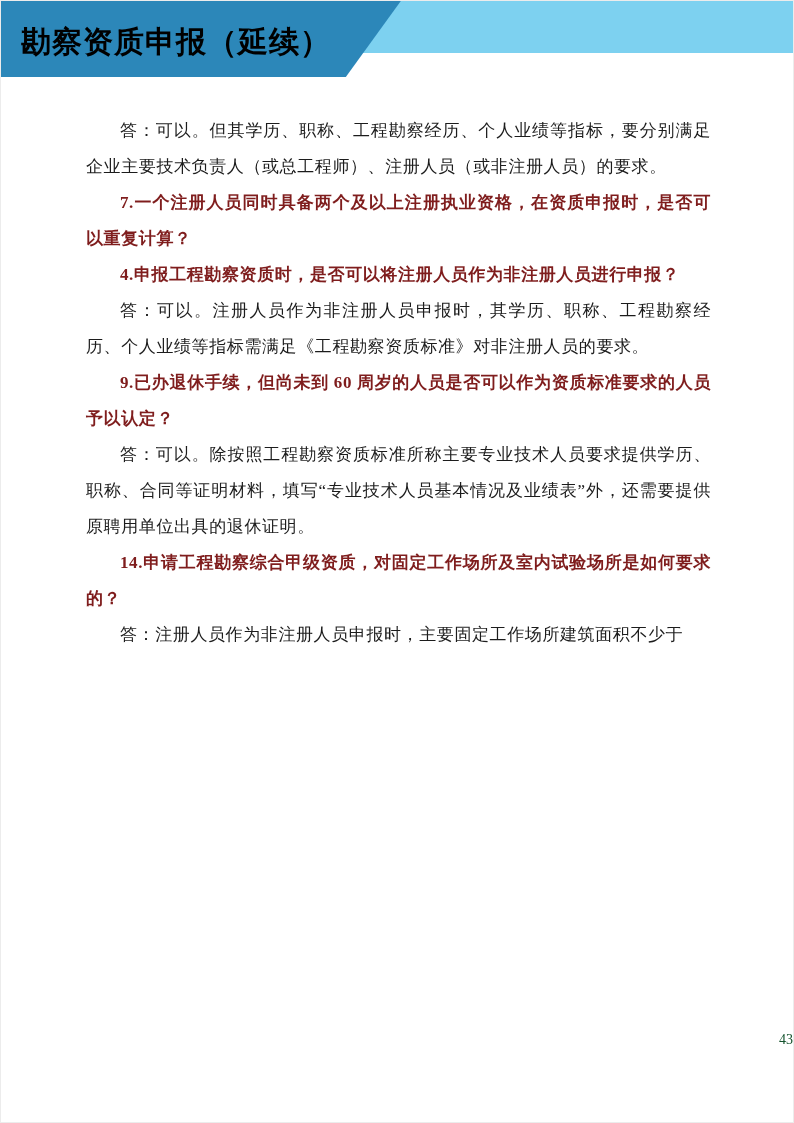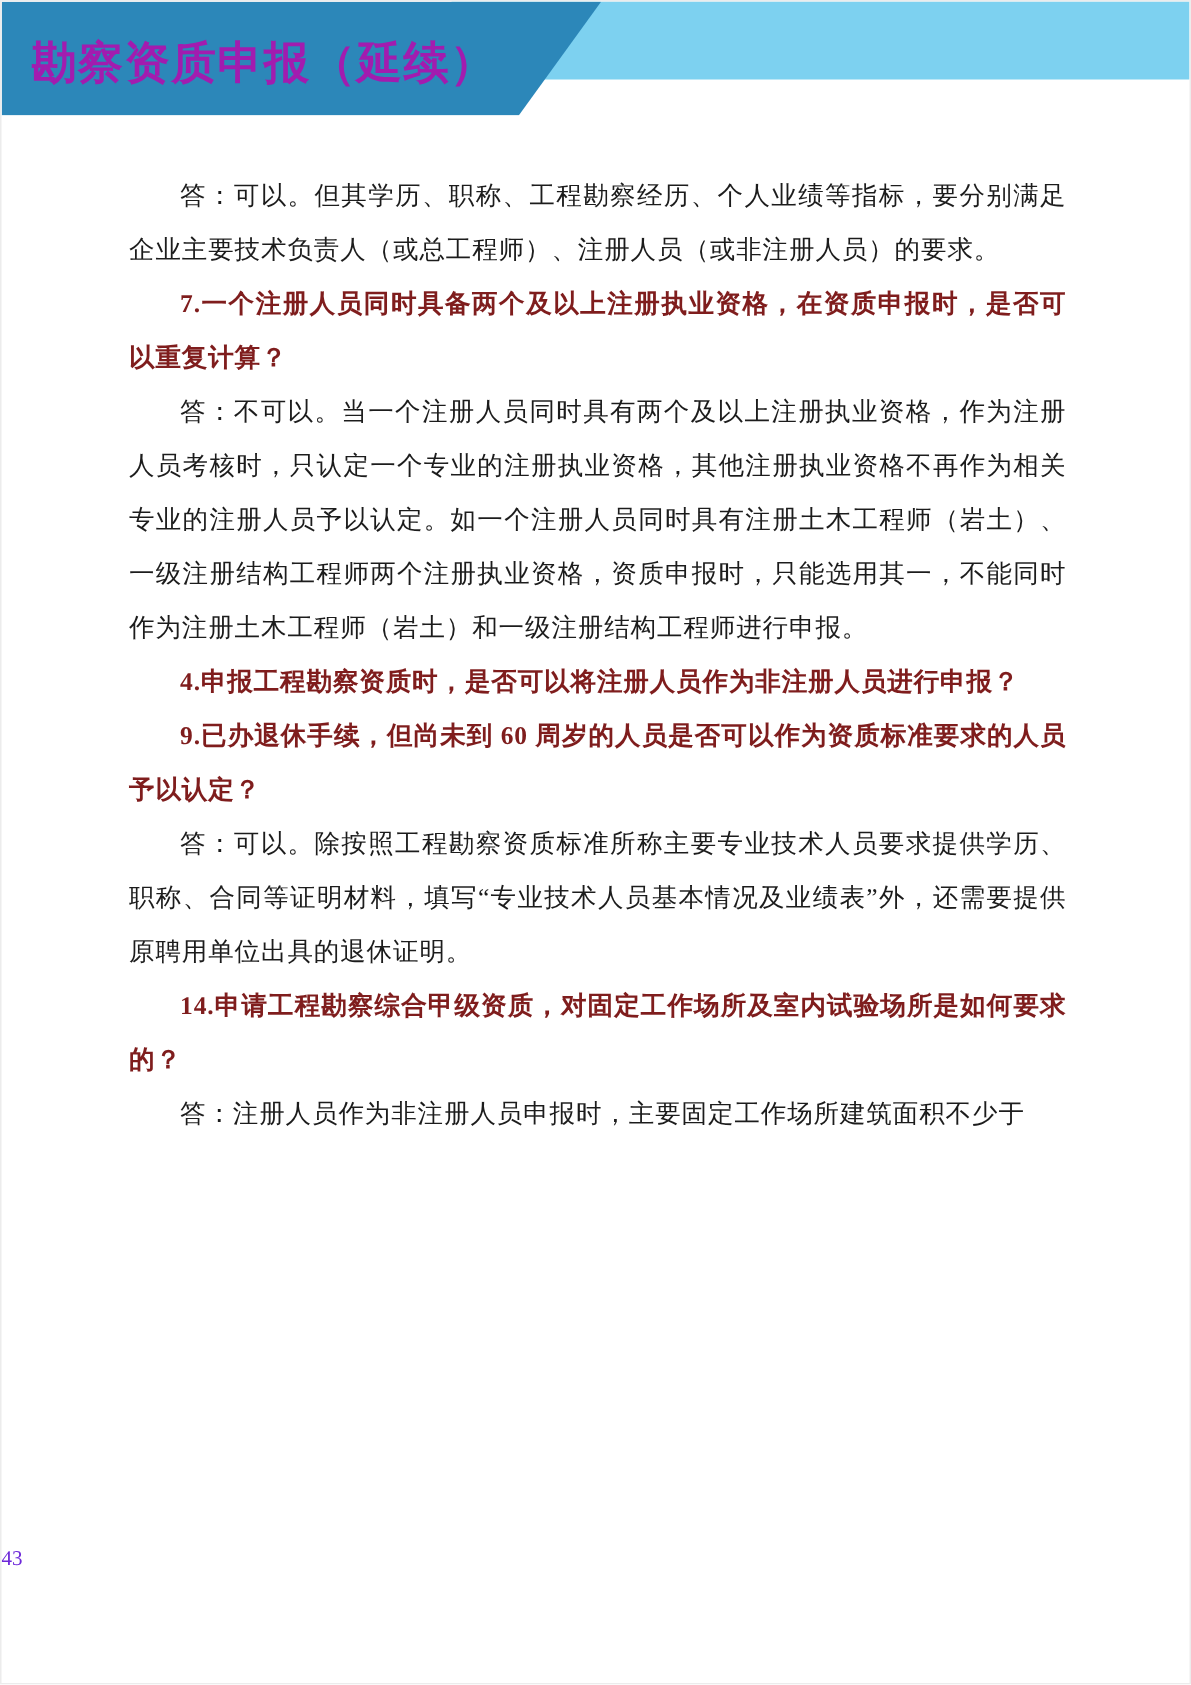--- a/index.html
+++ b/index.html
@@ -26,21 +26,21 @@
     background: #2c87b9;
     clip-path: polygon(0 0, 95.2% 0, 82.1% 100%, 0 100%);
     z-index: 2;
   }
   .banner-title {
     position: absolute; top: 21px; left: 20px;
     font-family: "Liberation Sans", "DejaVu Sans", sans-serif;
     font-weight: bold;
     font-size: 30px;
     letter-spacing: 1px;
-    color: #a21caf;
+    color: #000000;
     white-space: nowrap;
   }
   
   .content {
     position: absolute;
     top: 112px;
     left: 85px;
     width: 625px;
     font-size: 17px;
     line-height: 36px;
@@ -51,42 +51,42 @@
   .content p { text-indent: 2em; margin: 0; }
   .content p.question {
     color: #7f1d1d;
     font-weight: bold;
   }
   
   .page-number {
     position: absolute;
     top: 1031px;
     left: 0; right: 0;
-    text-align: left;
+    text-align: right;
     font-size: 14px;
-    color: #6d28d9;
+    color: #14532d;
   }
 </style>
 </head>
 <body>
 
 <div class="page">
 
   <div class="header">
     <div class="band"></div>
     <div class="banner"></div>
     <div class="banner-title" style="z-index:3;">勘察资质申报（延续）</div>
   </div>
 
   <div class="content" id="doc-body">
 
   <p class="answer">答：可以。但其学历、职称、工程勘察经历、个人业绩等指标，要分别满足企业主要技术负责人（或总工程师）、注册人员（或非注册人员）的要求。</p>
       <p class="question">7.一个注册人员同时具备两个及以上注册执业资格，在资质申报时，是否可以重复计算？</p>
-      <p class="answer">答：不可以。当一个注册人员同时具有两个及以上注册执业资格，作为注册人员考核时，只认定一个专业的注册执业资格，其他注册执业资格不再作为相关专业的注册人员予以认定。如一个注册人员同时具有注册土木工程师（岩土）、一级注册结构工程师两个注册执业资格，资质申报时，只能选用其一，不能同时作为注册土木工程师（岩土）和一级注册结构工程师进行申报。</p>
       <p class="question">4.申报工程勘察资质时，是否可以将注册人员作为非注册人员进行申报？</p>
+      <p class="answer">答：可以。注册人员作为非注册人员申报时，其学历、职称、工程勘察经历、个人业绩等指标需满足《工程勘察资质标准》对非注册人员的要求。</p>
       <p class="question">9.已办退休手续，但尚未到 60 周岁的人员是否可以作为资质标准要求的人员予以认定？</p>
       <p class="answer">答：可以。除按照工程勘察资质标准所称主要专业技术人员要求提供学历、职称、合同等证明材料，填写“专业技术人员基本情况及业绩表”外，还需要提供原聘用单位出具的退休证明。</p>
       <p class="question">14.申请工程勘察综合甲级资质，对固定工作场所及室内试验场所是如何要求的？</p>
       <p class="answer">答：注册人员作为非注册人员申报时，主要固定工作场所建筑面积不少于</p>
     </div>
 
   <div class="page-number">43</div>
 
 </div>
 

